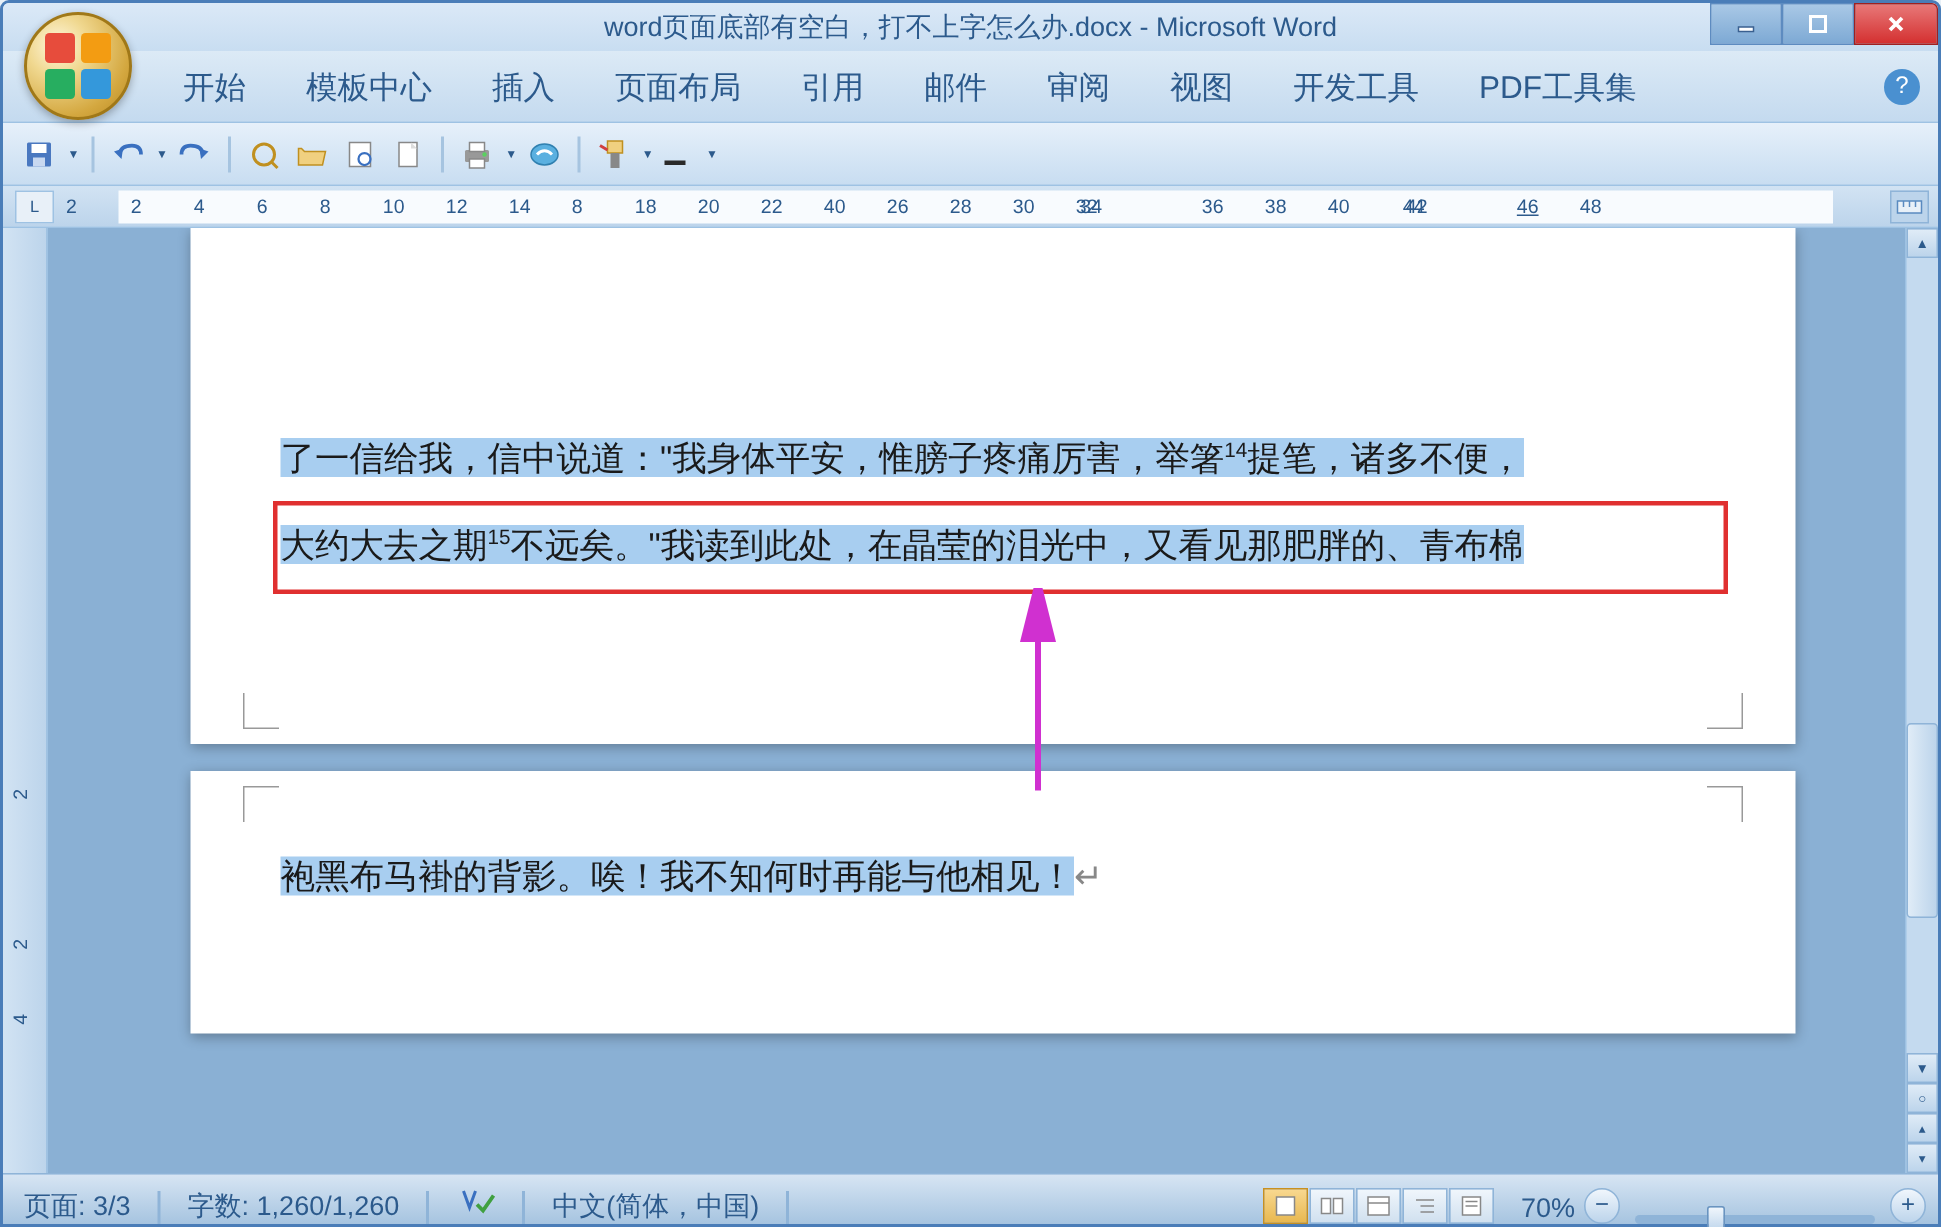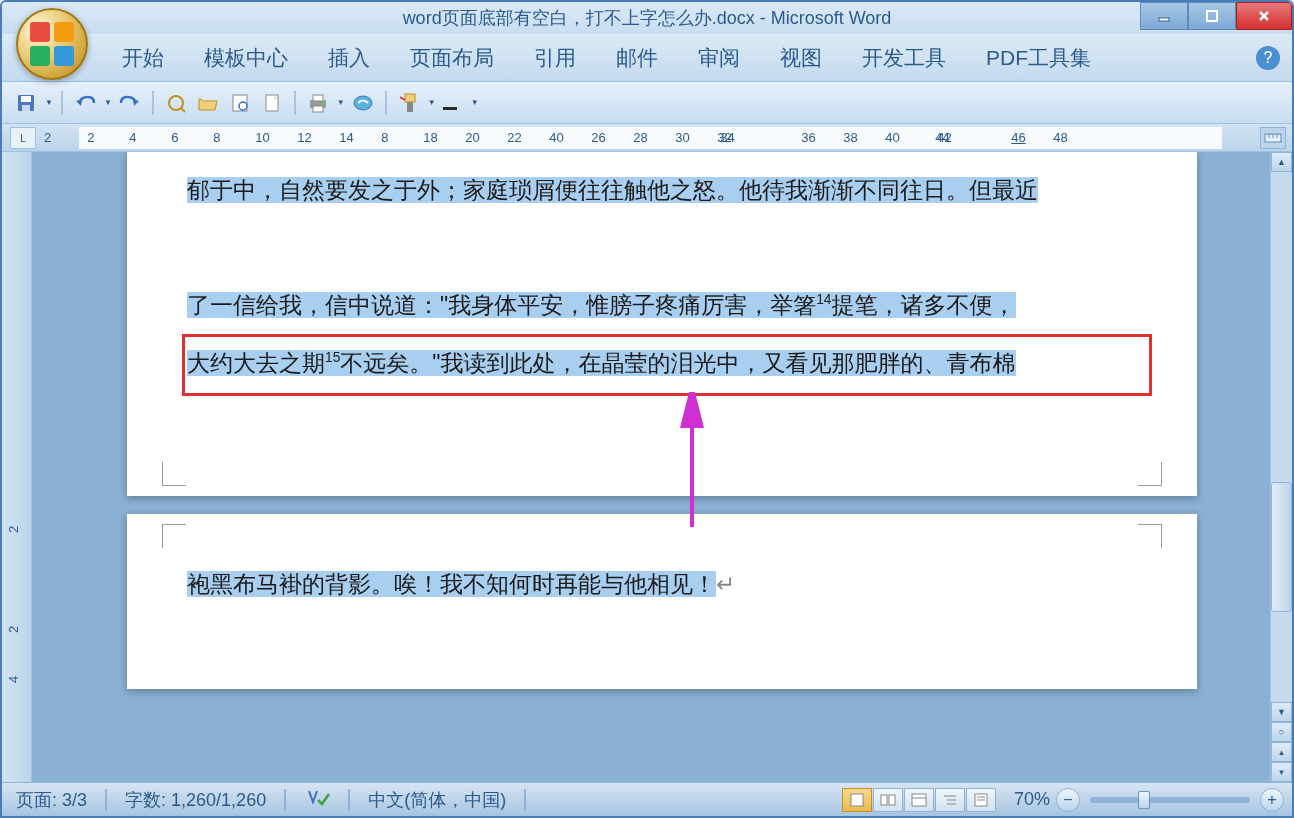--- a/index.html
+++ b/index.html
@@ -56,21 +56,21 @@
 .corner-br { bottom: 10px; right: 35px; border-right: 1px solid #999; border-bottom: 1px solid #999; }
 .corner-tl { top: 10px; left: 35px; border-left: 1px solid #999; border-top: 1px solid #999; }
 .corner-tr { top: 10px; right: 35px; border-right: 1px solid #999; border-top: 1px solid #999; }
 
 .arrow-annot { position: absolute; left: 630px; top: 240px; pointer-events: none; z-index: 5; }
 
 .vscroll { position: absolute; right: 0; top: 0; bottom: 0; width: 22px; background: #c4daef; border-left: 1px solid #9ec2e3; }
 .vscroll-btn { position: absolute; width: 100%; height: 20px; background: linear-gradient(to bottom, #e0ecf7, #bcd4eb); border: 1px solid #8fb4d8; display: flex; align-items: center; justify-content: center; font-size: 9px; color: #2c5a8c; cursor: pointer; }
 .vscroll-thumb { position: absolute; width: 100%; background: linear-gradient(to right, #e0ecf7, #bcd4eb); border: 1px solid #8fb4d8; border-radius: 3px; cursor: pointer; }
 
-.statusbar { height: 34px; background: linear-gradient(to bottom, #d7e5f3 0%, #a6c4e0 100%); display: flex; align-items: center; padding: 0 8px; border-top: 1px solid #8fb4d8; font-size: 18px; color: #2c5a8c; }
+.statusbar { height: 34px; background: linear-gradient(to bottom, #d7e5f3 0%, #a6c4e0 100%); display: flex; align-items: flex-end; padding: 0 8px; border-top: 1px solid #8fb4d8; font-size: 18px; color: #2c5a8c; }
 .status-sep { width: 2px; height: 22px; background: #8fb4d8; margin: 0 12px; }
 .status-item { padding: 0 6px; }
 .view-btns { display: flex; gap: 1px; margin-left: 10px; }
 .view-btn { width: 30px; height: 24px; background: linear-gradient(to bottom, #f0f6fc, #d0e0ef); border: 1px solid #8fb4d8; display: flex; align-items: center; justify-content: center; cursor: pointer; }
 .view-btn.active { background: linear-gradient(to bottom, #f8d890, #e8b850); border-color: #c89020; }
 .zoom-slider { width: 160px; height: 6px; background: #8fb4d8; border-radius: 3px; margin: 0 10px; position: relative; cursor: pointer; }
 .zoom-thumb { position: absolute; width: 12px; height: 18px; background: linear-gradient(to bottom, #f0f6fc, #bcd4eb); border: 1px solid #6a94c0; border-radius: 2px; top: -6px; left: 48px; }
 .zoom-btn { width: 24px; height: 24px; border-radius: 50%; background: linear-gradient(to bottom, #f0f6fc, #bcd4eb); border: 1px solid #8fb4d8; display: flex; align-items: center; justify-content: center; font-size: 16px; color: #2c5a8c; cursor: pointer; }
 
 .sup { font-size: 0.6em; vertical-align: super; }
@@ -246,21 +246,21 @@
     <div class="v-ruler">
       <span class="v-ruler-num" style="top:370px;">2</span>
       <span class="v-ruler-num" style="top:470px;">2</span>
       <span class="v-ruler-num" style="top:520px;">4</span>
     </div>
 
     <div class="doc-scroll">
       <div style="padding:0 45px;">
         <div class="page page1">
           <div class="page-text">
-            <span class="highlight">郁于中，自然要发之于外；家庭琐屑便往往触他之怒。他待我渐渐不同往日。但最近</span><br>
+            <br>
             <br>
             <span class="highlight"><span>了一信给我，信中说道："我身体平安，惟膀子疼痛厉害，举箸</span><span class="sup">14</span><span>提笔，诸多不便，</span></span><br>
             <span class="highlight"><span>大约大去之期</span><span class="sup">15</span><span>不远矣。"我读到此处，在晶莹的泪光中，又看见那肥胖的、青布棉</span></span>
           </div>
           <div class="red-box"></div>
           <div class="corner corner-bl"></div>
           <div class="corner corner-br"></div>
         </div>
 
         <div class="page page2">

